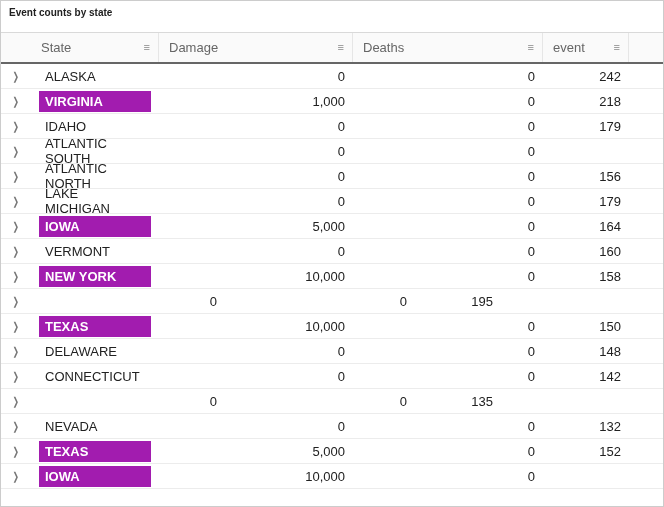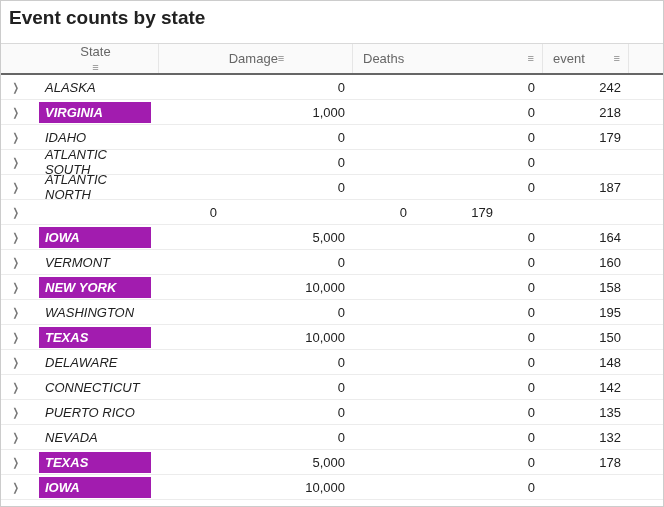--- a/index.html
+++ b/index.html
@@ -12,21 +12,21 @@
       height: 507px;
       overflow: hidden;
     }
     .panel {
       border: 1px solid #ccc;
       position: relative;
       height: 100%;
     }
     .title {
       font-weight: 600;
-      font-size: 19px;
+      font-size: 10px;
       padding: 6px 8px 14px 8px;
       color: #212121;
     }
     .grid {
       width: 100%;
     }
     .grid-header {
       display: flex;
       align-items: center;
       border-top: 1px solid #d9d9d9;
@@ -44,22 +44,22 @@
       border-right: 1px solid #e6e6e6;
       position: relative;
     }
     .hdr-cell span.label { color: #666; }
     .filter-icon {
       color: #888;
       font-size: 11px;
       line-height: 1;
     }
     .col-expand { width: 30px; border-right: none; }
-    .col-state  { width: 128px; flex-direction: column; }
-    .col-damage { width: 194px; justify-content: center; }
+    .col-state  { width: 128px; }
+    .col-damage { width: 194px; }
     .col-deaths { width: 190px; }
     .col-event  { width: 86px; min-width:0; }
     .col-rpad   { flex: 1; border-right: none; }
 
     .row {
       display: flex;
       align-items: center;
       height: 25px;
       border-bottom: 1px solid #ececec;
     }
@@ -68,21 +68,21 @@
       display: flex;
       align-items: center;
       padding: 0 8px;
     }
     .cell.expand {
       width: 30px;
       justify-content: center;
       color: #888;
       font-size: 11px;
     }
-    .cell.state { width: 128px; padding-left: 8px; font-style: italic; }
+    .cell.state { width: 128px; padding-left: 8px; }
     .cell.damage { width: 194px; justify-content: flex-end; padding-right: 8px; }
     .cell.deaths { width: 190px; justify-content: flex-end; padding-right: 8px; }
     .cell.event  { width: 86px;  justify-content: flex-end; padding-right: 8px; }
 
     .state-pill {
       display: inline-block;
       padding: 3px 6px;
       border-radius: 0px;
       min-width: 112px;
     }
@@ -172,25 +172,28 @@
         </div>
         <div class="row">
           <div class="cell expand">
             <span class="chev">❯</span>
           </div>
           <div class="cell state">
             <span class="state-pill">ATLANTIC NORTH</span>
           </div>
           <div class="cell damage num">0</div>
           <div class="cell deaths num">0</div>
-          <div class="cell event num">187</div>
-        </div>
-        <div class="row">
-          <div class="cell expand">
-            <span class="chev">❯</span>
+          <div class="cell event num">156</div>
+        </div>
+        <div class="row">
+          <div class="cell expand">
+            <span class="chev">❯</span>
+          </div>
+          <div class="cell state">
+            <span class="state-pill">LAKE MICHIGAN</span>
           </div>
           <div class="cell damage num">0</div>
           <div class="cell deaths num">0</div>
           <div class="cell event num">179</div>
         </div>
         <div class="row">
           <div class="cell expand">
             <span class="chev">❯</span>
           </div>
           <div class="cell state">
@@ -219,23 +222,20 @@
             <span class="state-pill hl">NEW YORK</span>
           </div>
           <div class="cell damage num">10,000</div>
           <div class="cell deaths num">0</div>
           <div class="cell event num">158</div>
         </div>
         <div class="row">
           <div class="cell expand">
             <span class="chev">❯</span>
           </div>
-          <div class="cell state">
-            <span class="state-pill">WASHINGTON</span>
-          </div>
           <div class="cell damage num">0</div>
           <div class="cell deaths num">0</div>
           <div class="cell event num">195</div>
         </div>
         <div class="row">
           <div class="cell expand">
             <span class="chev">❯</span>
           </div>
           <div class="cell state">
             <span class="state-pill hl">TEXAS</span>
@@ -263,23 +263,20 @@
             <span class="state-pill">CONNECTICUT</span>
           </div>
           <div class="cell damage num">0</div>
           <div class="cell deaths num">0</div>
           <div class="cell event num">142</div>
         </div>
         <div class="row">
           <div class="cell expand">
             <span class="chev">❯</span>
           </div>
-          <div class="cell state">
-            <span class="state-pill">PUERTO RICO</span>
-          </div>
           <div class="cell damage num">0</div>
           <div class="cell deaths num">0</div>
           <div class="cell event num">135</div>
         </div>
         <div class="row">
           <div class="cell expand">
             <span class="chev">❯</span>
           </div>
           <div class="cell state">
             <span class="state-pill">NEVADA</span>
@@ -290,21 +287,21 @@
         </div>
         <div class="row">
           <div class="cell expand">
             <span class="chev">❯</span>
           </div>
           <div class="cell state">
             <span class="state-pill hl">TEXAS</span>
           </div>
           <div class="cell damage num">5,000</div>
           <div class="cell deaths num">0</div>
-          <div class="cell event num">178</div>
+          <div class="cell event num">152</div>
         </div>
         <div class="row">
           <div class="cell expand">
             <span class="chev">❯</span>
           </div>
           <div class="cell state">
             <span class="state-pill hl">IOWA</span>
           </div>
           <div class="cell damage num">10,000</div>
           <div class="cell deaths num">0</div>

